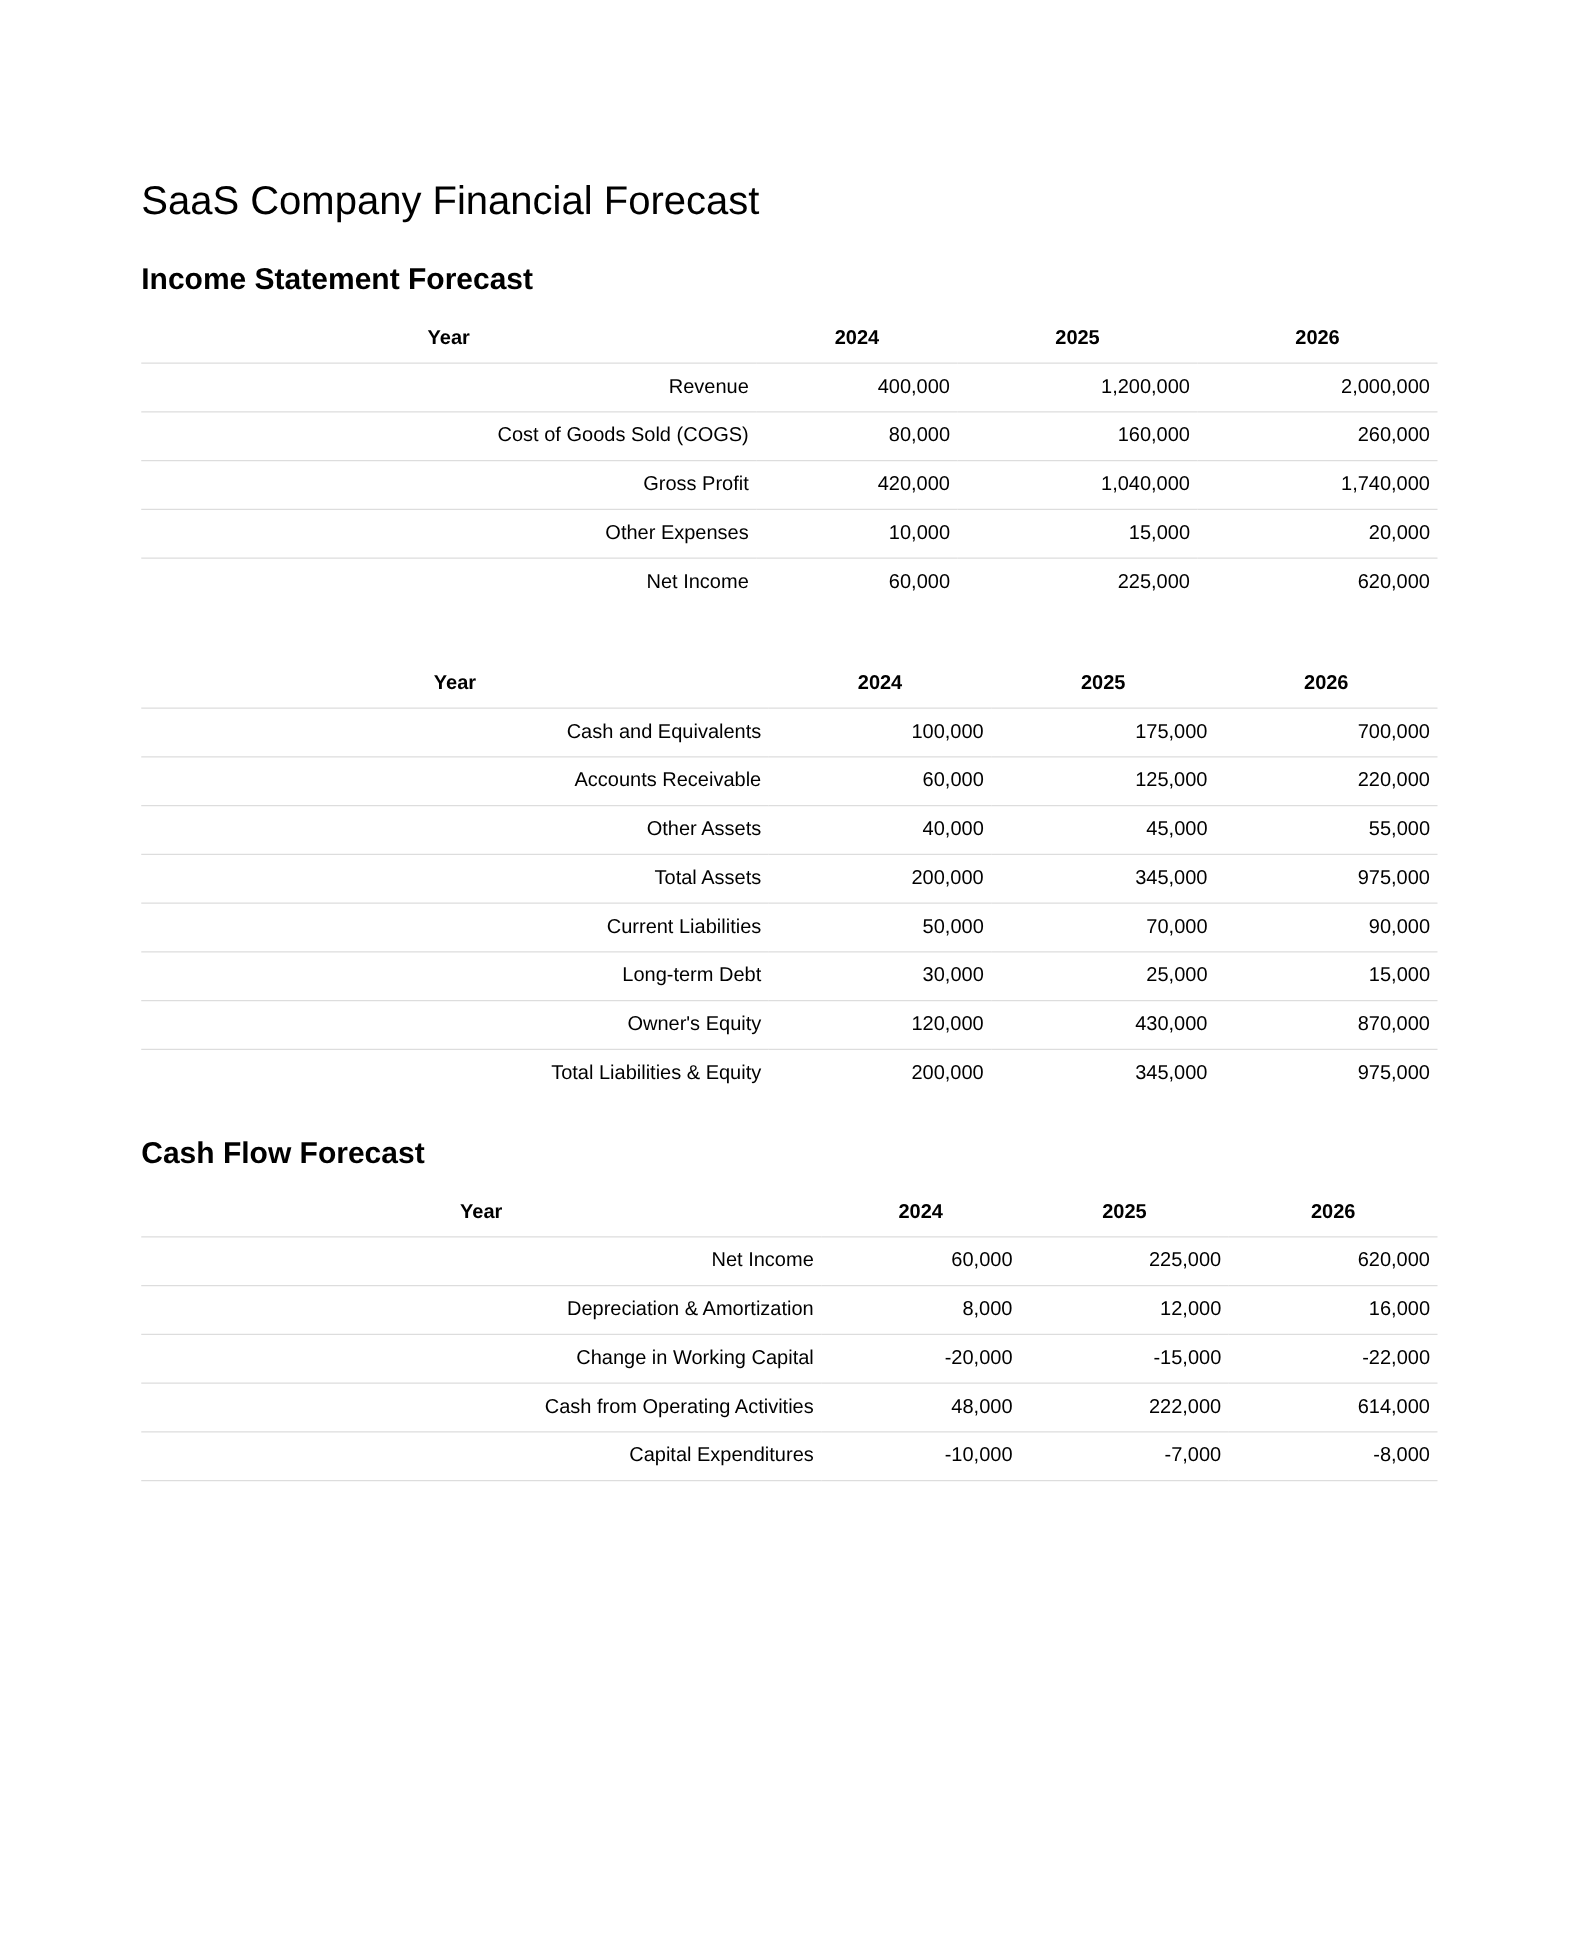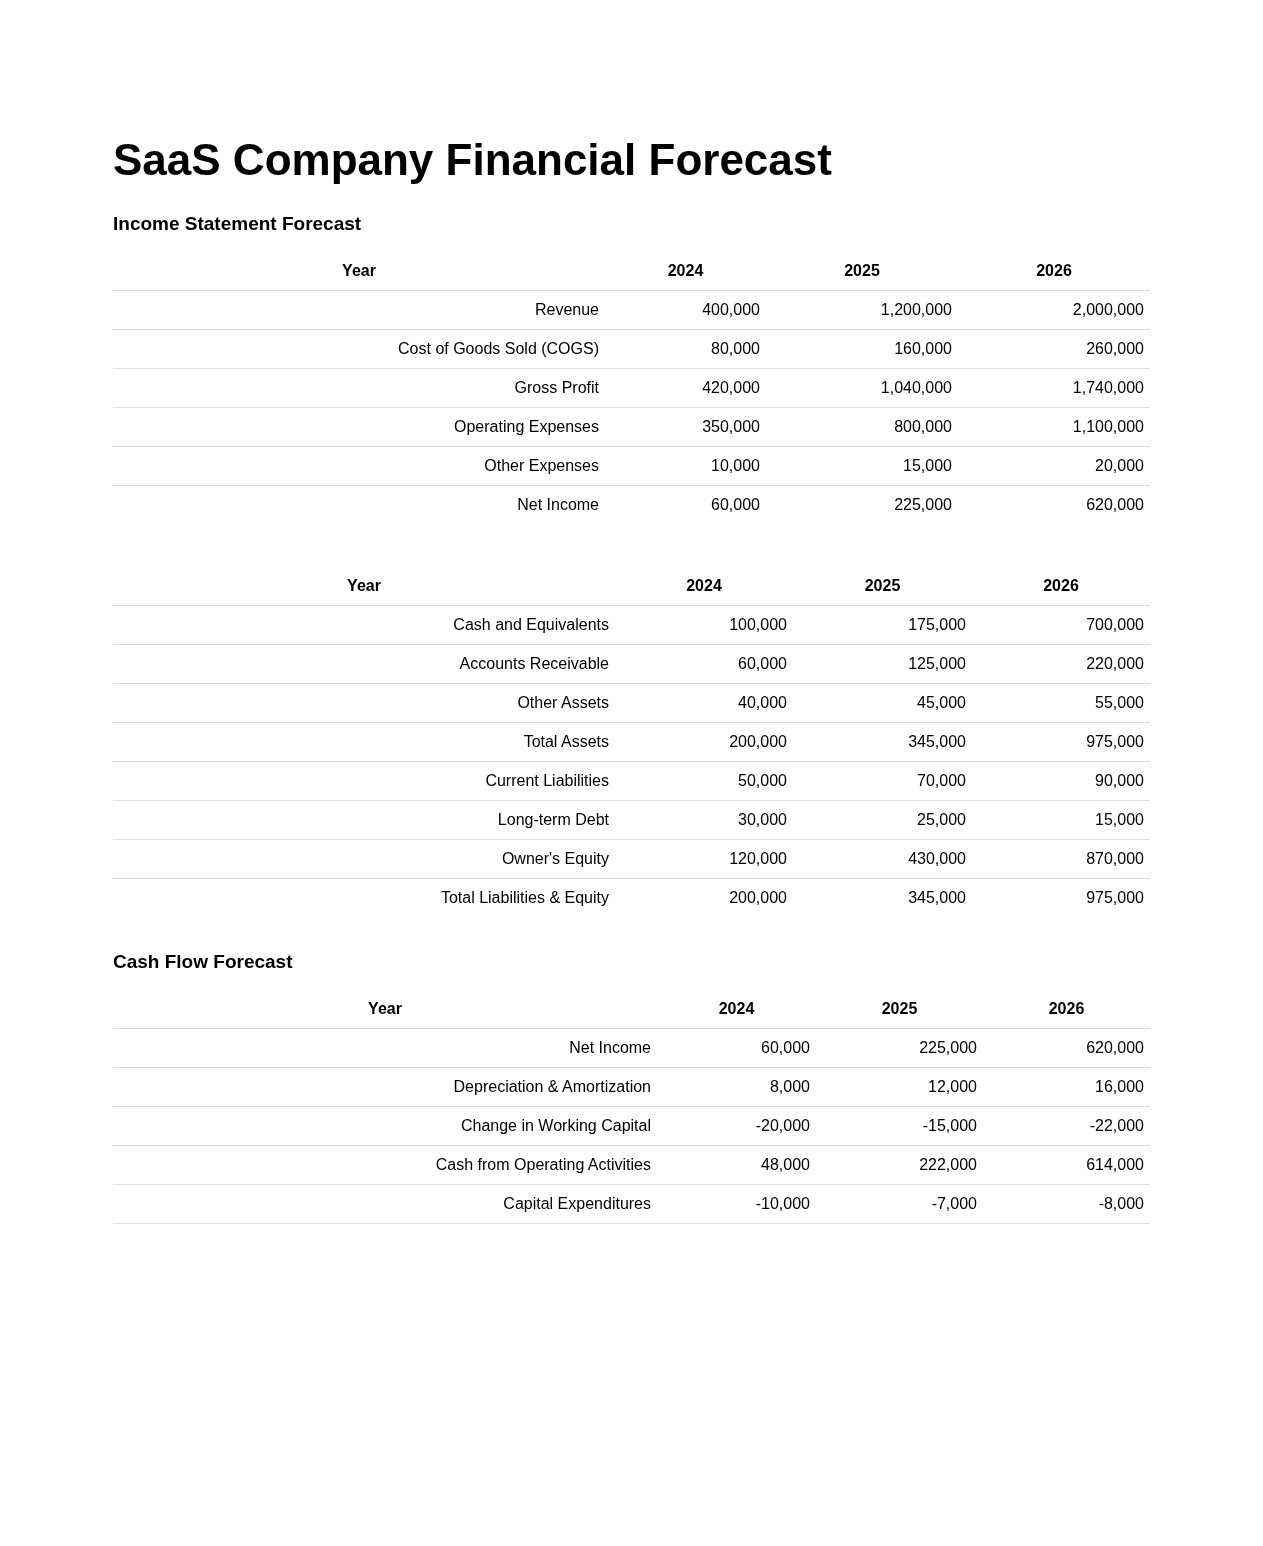--- a/index.html
+++ b/index.html
@@ -3,24 +3,24 @@
 <meta charset="utf-8">
 <style>
   html, body { margin: 0; padding: 0; background: #ffffff; }
   body {
     width: 1263px; min-height: 1546px;
     font-family: "Liberation Sans", sans-serif;
     color: #000;
   }
   .page { position: relative; padding: 139px 113px 0 113px; width: 1037px; }
   h1 {
-    font-size: 44px; font-weight: bold; margin: 0; line-height: 42px;
+    font-size: 32px; font-weight: normal; margin: 0; line-height: 42px;
   }
   h2 {
-    font-size: 19px; font-weight: bold; margin: 0; line-height: 26px;
+    font-size: 24px; font-weight: bold; margin: 0; line-height: 26px;
   }
   .title-block { height: 72px; }
   .section-title { height: 30px; }
   table {
     width: 1037px; border-collapse: collapse; table-layout: fixed;
     font-size: 16px; margin-top: 11px;
   }
   th, td { padding: 0 6px; height: 38px; border-bottom: 1px solid #dddddd; }
   thead th { text-align: center; font-weight: bold; height: 38px; }
   tbody td { text-align: right; }
@@ -69,26 +69,20 @@
           <td>160,000</td>
           <td>260,000</td>
         </tr>
         <tr>
           <td>Gross Profit</td>
           <td>420,000</td>
           <td>1,040,000</td>
           <td>1,740,000</td>
         </tr>
         <tr>
-          <td>Operating Expenses</td>
-          <td>350,000</td>
-          <td>800,000</td>
-          <td>1,100,000</td>
-        </tr>
-        <tr>
           <td>Other Expenses</td>
           <td>10,000</td>
           <td>15,000</td>
           <td>20,000</td>
         </tr>
         <tr class="noborder">
           <td>Net Income</td>
           <td>60,000</td>
           <td>225,000</td>
           <td>620,000</td>

